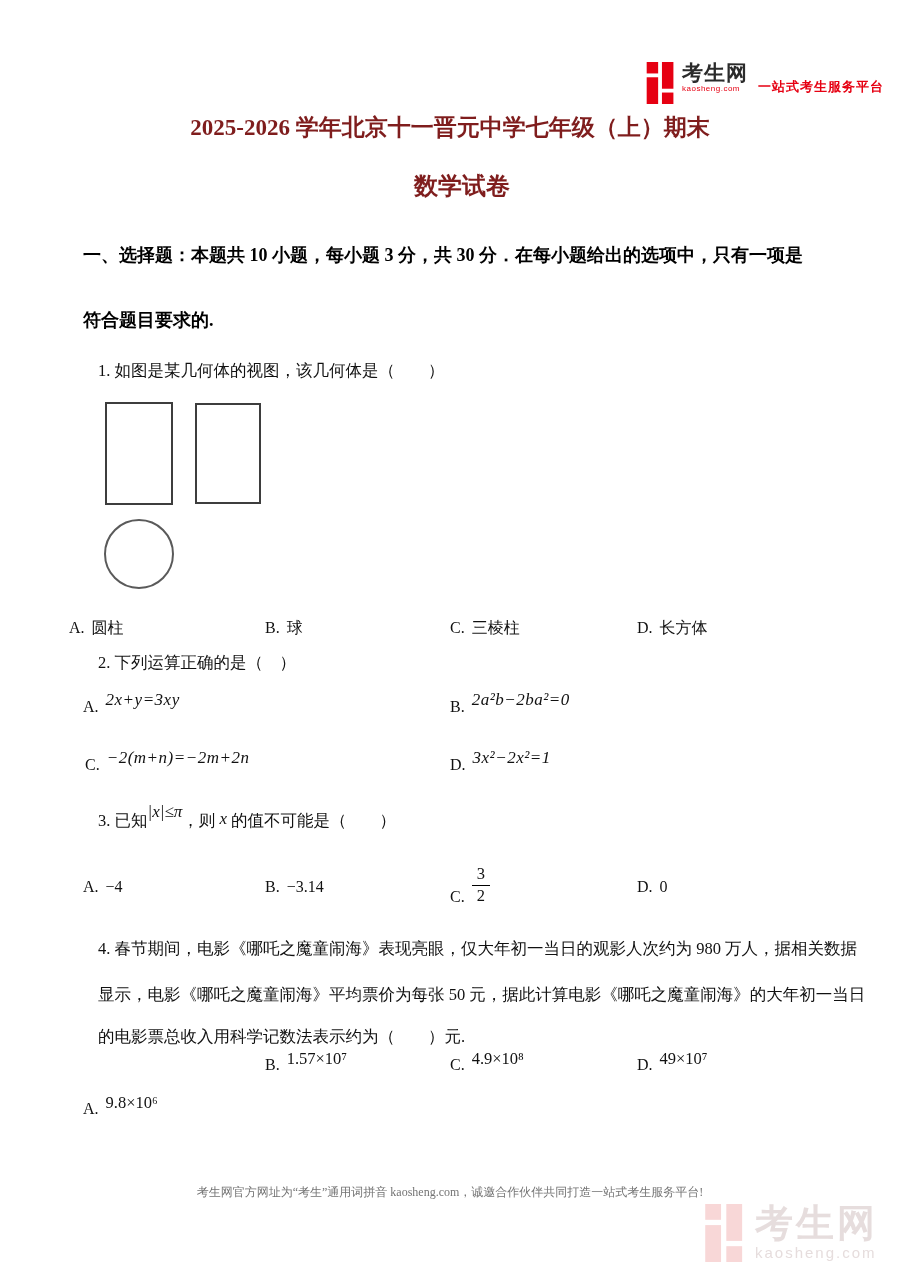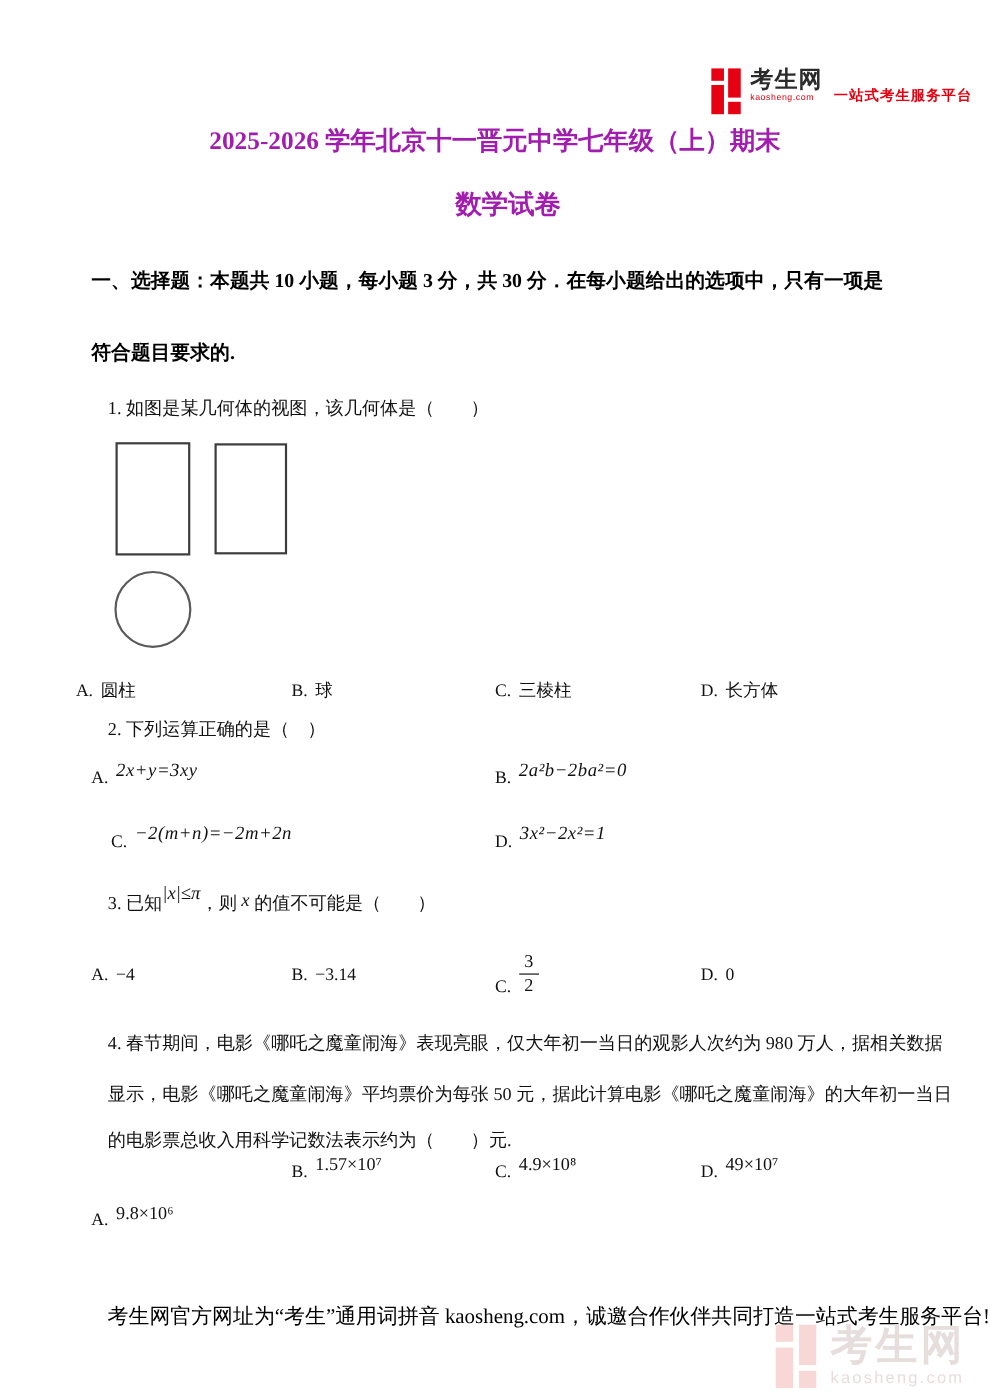--- a/index.html
+++ b/index.html
@@ -21,21 +21,21 @@
   .nowrap{white-space:nowrap;}
 
   
   .logo{display:flex;align-items:flex-start;font-family:"Liberation Sans","DejaVu Sans",sans-serif;}
   .logo-mark{color:var(--brand-red);flex:0 0 auto;}
   .logo-textcol{margin-left:5px;line-height:1;}
   .logo-brand{font-size:21px;font-weight:bold;color:#2b2b2b;letter-spacing:1px;}
   .logo-domain{font-size:8px;color:var(--brand-red);letter-spacing:.5px;margin-top:2px;}
   .logo-tagline{font-size:13px;font-weight:bold;color:var(--brand-red);margin-left:10px;margin-top:16px;letter-spacing:1px;}
 
-  .title{left:0;right:0;text-align:center;font-weight:bold;color:#a21caf;}
+  .title{left:0;right:0;text-align:center;font-weight:bold;color:#7f1d1d;}
   .title1{font-size:23px;}
   .title2{font-size:24px;}
 
   .sec{left:83px;font-size:18px;font-weight:bold;color:#000;}
 
   .q{left:98px;font-size:16.5px;}
   .opt{font-size:16px;}
   .opt-letter{margin-right:7px;}
   .formula{font-style:italic;font-size:17px;position:relative;top:-7px;letter-spacing:.5px;}
   .formula-q4{font-style:normal;font-size:16.5px;position:relative;top:-6px;}
@@ -44,21 +44,21 @@
 
   
   .fig-rect{border:2px solid #3d3d3d;background:#fff;}
   .fig-circle{border:2px solid #5a5a5a;border-radius:50%;background:#fff;}
 
   
   .frac{display:inline-flex;flex-direction:column;text-align:center;vertical-align:middle;position:relative;top:-13px;line-height:1.15;font-size:16.5px;}
   .frac .num{border-bottom:1.4px solid #000;padding:0 5px 1px 5px;}
   .frac .den{padding-top:1px;}
 
-  .footer{left:0;right:0;text-align:right;font-size:19px;color:#000000;}
+  .footer{left:0;right:0;text-align:center;font-size:12px;color:#737373;}
 
   
   .watermark{display:flex;align-items:flex-start;font-family:"Liberation Sans","DejaVu Sans",sans-serif;}
   .wm-mark{color:var(--wm-pink);flex:0 0 auto;}
   .wm-textcol{margin-left:8px;line-height:1;}
   .wm-brand{font-size:38px;font-weight:bold;color:var(--wm-gray);letter-spacing:3px;}
   .wm-domain{font-size:15px;color:var(--wm-gray);letter-spacing:2px;margin-top:3px;}
 </style>
 </head>
 <body>
@@ -95,21 +95,21 @@
     <span class="abs opt nowrap" style="left:69px;top:618px;"><span class="opt-letter">A.</span><span>圆柱</span></span>
     <span class="abs opt nowrap" style="left:265px;top:618px;"><span class="opt-letter">B.</span><span>球</span></span>
     <span class="abs opt nowrap" style="left:450px;top:618px;"><span class="opt-letter">C.</span><span>三棱柱</span></span>
     <span class="abs opt nowrap" style="left:637px;top:618px;"><span class="opt-letter">D.</span><span>长方体</span></span>
   </div>
 
   <div class="abs q nowrap" style="top:652px;">2. 下列运算正确的是（　）</div>
   <div>
     <span class="abs opt nowrap" style="left:83px;top:697px;"><span class="opt-letter">A.</span><span class="formula">2x+y=3xy</span></span>
     <span class="abs opt nowrap" style="left:450px;top:697px;"><span class="opt-letter">B.</span><span class="formula">2a²b−2ba²=0</span></span>
-    <span class="abs opt nowrap" style="left:101px;top:755px;"><span class="opt-letter">C.</span><span class="formula">−2(m+n)=−2m+2n</span></span>
+    <span class="abs opt nowrap" style="left:85px;top:755px;"><span class="opt-letter">C.</span><span class="formula">−2(m+n)=−2m+2n</span></span>
     <span class="abs opt nowrap" style="left:450px;top:755px;"><span class="opt-letter">D.</span><span class="formula">3x²−2x²=1</span></span>
   </div>
 
   <div class="abs q nowrap" style="top:810px;">
     <span>3. 已知</span><span class="q3math">|x|≤π</span><span>，则 </span><span class="mathseg">x</span><span> 的值不可能是（　　）</span>
   </div>
   <div>
     <span class="abs opt nowrap" style="left:83px;top:878px;"><span class="opt-letter">A.</span><span>−4</span></span>
     <span class="abs opt nowrap" style="left:265px;top:878px;"><span class="opt-letter">B.</span><span>−3.14</span></span>
     <span class="abs opt nowrap" style="left:450px;top:878px;"><span class="opt-letter">C.</span><span class="frac">

